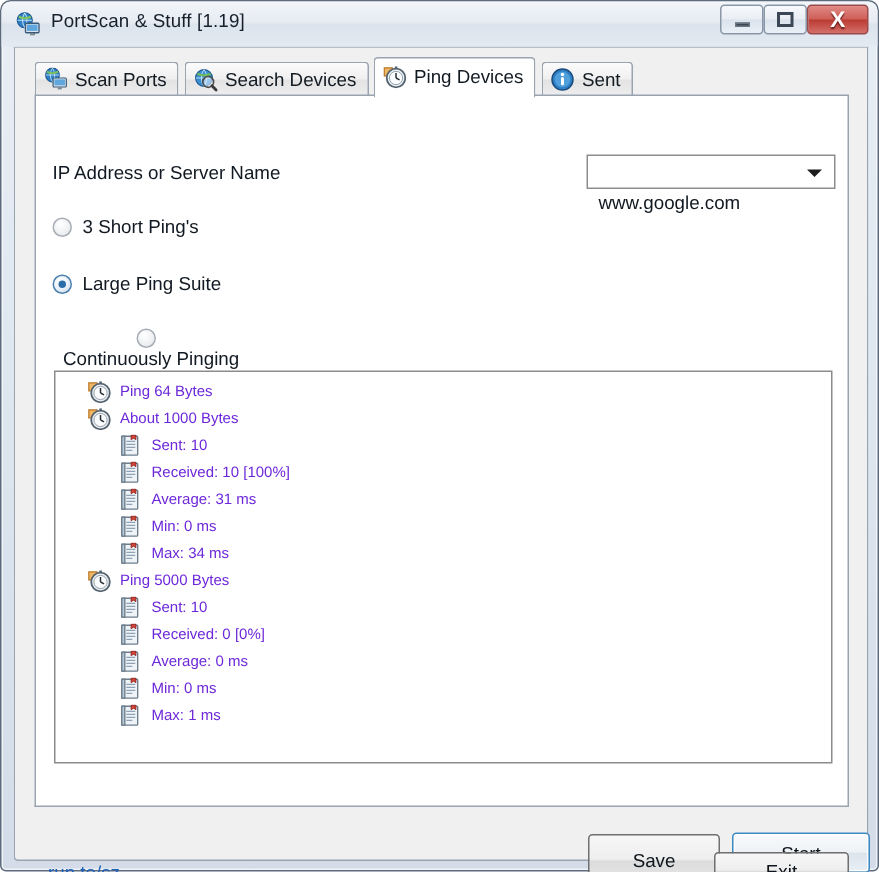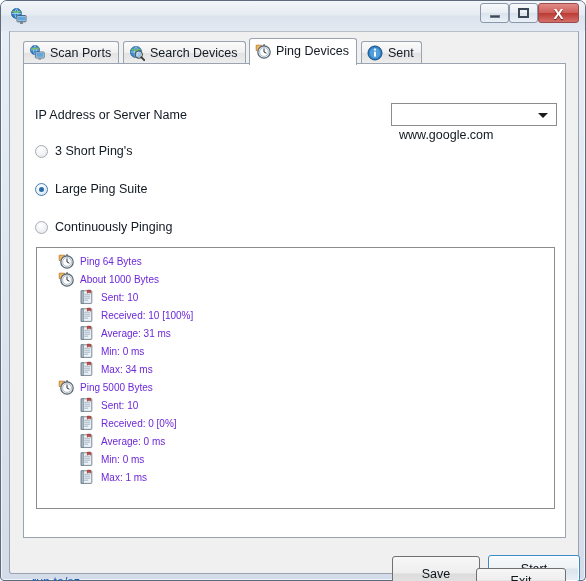--- a/index.html
+++ b/index.html
@@ -307,20 +307,21 @@
     <svg id="app-icon" viewBox="0 0 17 16">
       <circle cx="6.5" cy="5.5" r="5" fill="#2f7fc4" stroke="#1d5a92" stroke-width="0.8"></circle>
       <path d="M1.7 5.5h9.6M6.5 0.7c2 2.8 2 6.8 0 9.6M6.5 0.7c-2 2.8-2 6.8 0 9.6" fill="none" stroke="#bfe0f5" stroke-width="0.7"></path>
       <path d="M2.5 3.2c2.6 1.3 5.4 1.3 8 0" fill="none" stroke="#7fc45f" stroke-width="1.4"></path>
       <rect x="7" y="7.5" width="9" height="6.3" rx="0.7" fill="#d7e3ee" stroke="#3a5a78" stroke-width="0.9"></rect>
       <rect x="8" y="8.4" width="7" height="4.2" fill="#5fa6dd"></rect>
       <rect x="10" y="13.9" width="3" height="1.5" fill="#5b7governance"></rect>
       <rect x="10" y="13.9" width="3" height="1.5" fill="#7b8b9a"></rect>
     </svg>
 
+    <div id="title-text">PortScan &amp; Stuff [1.19]</div>
 
     <div class="winbtn" id="btn-min">
       <div class="winbtn-glyph">
           <div class="min-bar"></div>
         </div>
     </div>
     <div class="winbtn" id="btn-max">
       <div class="winbtn-glyph">
           <div class="max-box"></div>
         </div>
@@ -396,21 +397,21 @@
       <div class="radio-row" style="top:79px;">
         <span class="radio-circle"></span>
         <span class="radio-label">3 Short Ping's</span>
       </div>
 
       <div class="radio-row" style="top:117px;">
         <span class="radio-circle checked"></span>
         <span class="radio-label">Large Ping Suite</span>
       </div>
 
-      <div class="radio-row" style="top:155px;">
+      <div class="radio-row" style="top:155px;flex-direction:column;">
         <span class="radio-circle"></span>
         <span class="radio-label">Continuously Pinging</span>
       </div>
 
       <div id="tree">
         <div style="height:4px"></div>
 
         <div class="tree-row lvl1">
           <svg class="tree-icon" viewBox="0 0 16 16">
             <path d="M1.2 2.2h5.4v5.4H1.2z" fill="#f0b763" stroke="#b9782a" stroke-width="0.8"></path>

